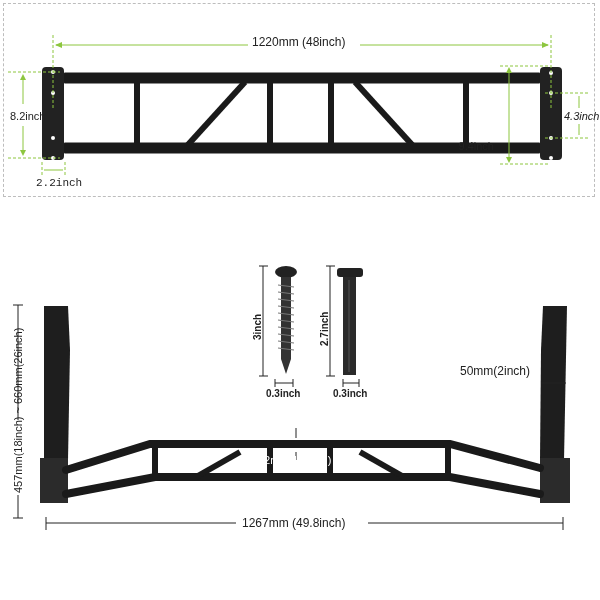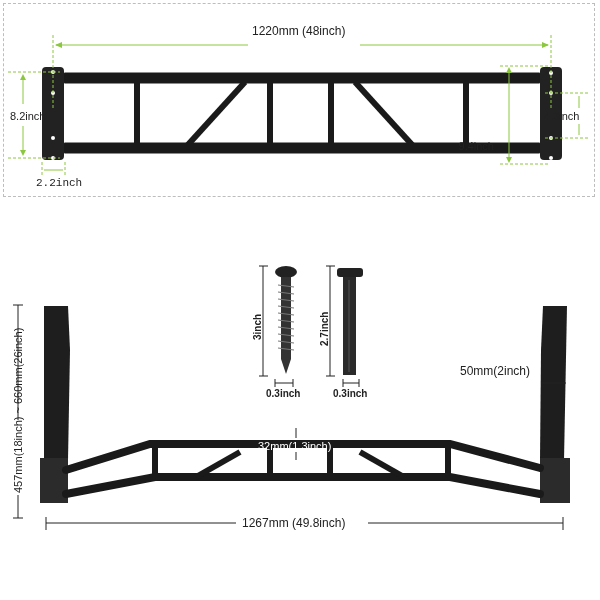--- a/index.html
+++ b/index.html
@@ -135,27 +135,27 @@
     <line x1="46" y1="517" x2="46" y2="530"></line>
       <line x1="46" y1="523" x2="236" y2="523"></line>
     <line x1="368" y1="523" x2="563" y2="523"></line>
       <line x1="563" y1="517" x2="563" y2="530"></line>
     <line x1="296" y1="428" x2="296" y2="438"></line>
       <line x1="296" y1="452" x2="296" y2="460"></line>
     <line x1="541" y1="383" x2="566" y2="383"></line>
   </g>
 </svg>
 
-<div class="lbl big" style="left:252px;top:25px;">1220mm (48inch)</div>
+<div class="lbl big" style="left:252px;top:36px;">1220mm (48inch)</div>
 <div class="lbl" style="left:10px;top:110px;">8.2inch</div>
 <div class="lbl" style="left:36px;top:177px;font-family:Liberation Mono, monospace;">2.2inch</div>
 <div class="lbl" style="left:494px;top:108px;transform:translateX(-100%);margin-top:32px;">9.4inch</div>
-<div class="lbl" style="left:544px;top:110px;">4.3inch</div>
+<div class="lbl" style="left:564px;top:110px;font-style:italic;">4.3inch</div>
 
 <div class="lbl b vert" style="left:252px;top:340px;">3inch</div>
 <div class="lbl b vert" style="left:319px;top:346px;">2.7inch</div>
 <div class="lbl b" style="left:266px;top:388px;">0.3inch</div>
 <div class="lbl b" style="left:333px;top:388px;">0.3inch</div>
 
 <div class="lbl vert" style="left:12px;top:493px;">457mm(18inch) ~ 660mm(26inch)</div>
 <div class="lbl big" style="left:460px;top:365px;">50mm(2inch)</div>
-<div class="lbl" style="left:258px;top:440px;color:#fff;">32mm(1.3inch)</div>
+<div class="lbl" style="left:258px;top:454px;color:#fff;">32mm(1.3inch)</div>
 <div class="lbl big" style="left:242px;top:517px;">1267mm (49.8inch)</div>
 
 </body></html>

